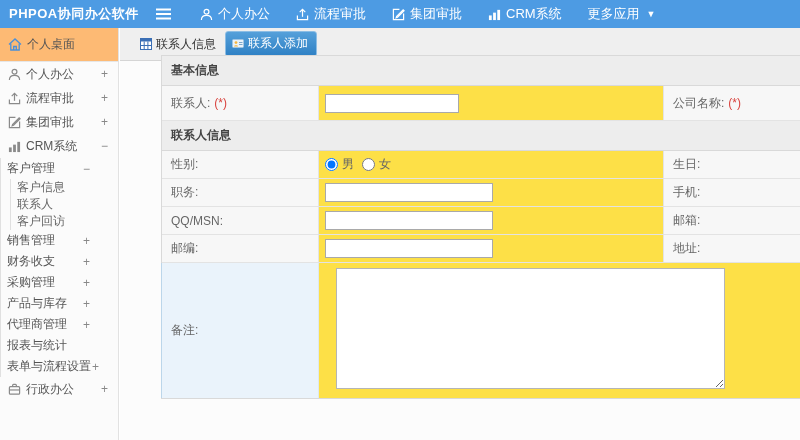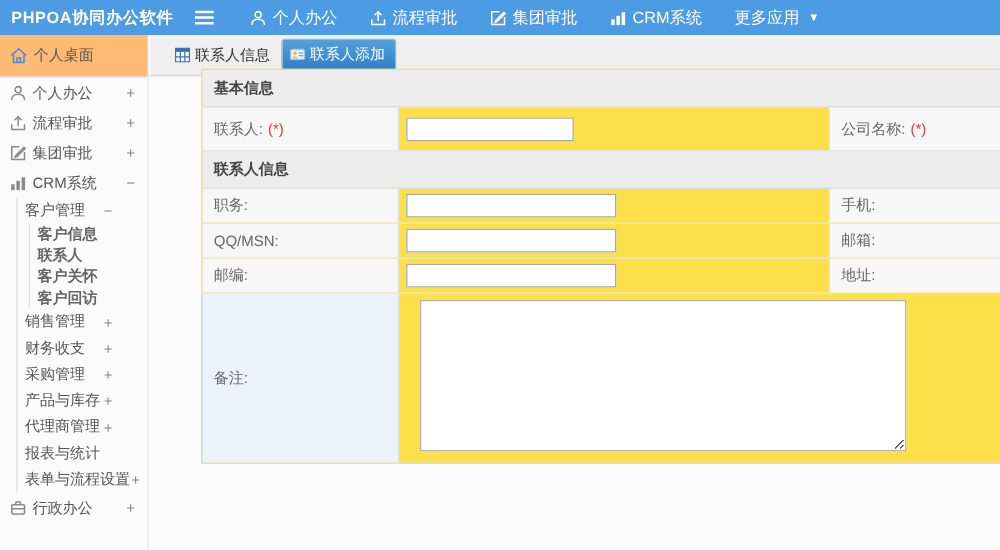--- a/index.html
+++ b/index.html
@@ -18,25 +18,25 @@
   .caret { font-size:9px; margin-left:2px; }
 
   
   .sidebar { position:absolute; top:28px; left:0; width:119px; height:412px;
              background:#fbfbfb; border-right:1px solid #e2e2e2; font-size:12px; color:#555; }
   .side-row { display:flex; align-items:center; height:24px; padding:0 10px 0 8px; cursor:pointer; white-space:nowrap; }
   .side-row .txt { margin-left:5px; }
   .side-row .exp { margin-left:auto; color:#888; font-size:12px; }
   .desktop-row { height:34px; background:#fdba74; border-bottom:1px solid #e6e6e6; }
   .desktop-row .txt { color:#555; }
-  .crm-group { margin-left:13px; border-left:1px solid #e0e0e0; }
+  .crm-group { margin-left:0; border-left:1px solid #e0e0e0; }
   .crm-row { display:flex; align-items:center; height:21px; padding:0 28px 0 6px; cursor:pointer; white-space:nowrap; }
   .crm-row .exp { margin-left:auto; color:#888; }
   .crm-row.tight .exp { margin-left:1px; }
-  .cust-group { margin-left:9px; border-left:1px solid #e0e0e0;font-weight:bold; }
+  .cust-group { margin-left:9px; border-left:1px solid #e0e0e0; }
   .cust-row { display:flex; align-items:center; height:17px; padding-left:6px; cursor:pointer; color:#666; white-space:nowrap; }
   .side-icon { color:#8a8a8a; display:flex; }
   .side-icon.blue { color:#4a90d9; }
 
   
   .main { position:absolute; top:28px; left:120px; width:680px; height:412px; background:#fcfcfc; }
   .tabbar { height:33px; background:#efefef; border-bottom:1px solid #d5d5d5;
             display:flex; align-items:center; padding-left:20px; font-size:12px; color:#333; }
   .tab-plain { display:flex; align-items:center; gap:4px; cursor:pointer; }
   .tab-active { display:flex; align-items:center; gap:4px; margin-left:9px; cursor:pointer;
@@ -186,23 +186,20 @@
         <span class="exp">−</span>
       </div>
       <div class="cust-group">
         <div class="cust-row">
             <span>客户信息</span>
           </div>
         <div class="cust-row">
             <span>联系人</span>
           </div>
         <div class="cust-row">
-            <span>客户关怀</span>
-          </div>
-        <div class="cust-row">
             <span>客户回访</span>
           </div>
       </div>
       <div class="crm-row">
         <span>销售管理</span>
         <span class="exp">+</span>
       </div>
       <div class="crm-row">
         <span>财务收支</span>
         <span class="exp">+</span>
@@ -278,20 +275,32 @@
           <input class="tin w1" type="text" style="">
         </div>
         <div class="lbl2">
           <span>公司名称:</span>
           <span class="req">(*)</span>
         </div>
       </div>
 
       <div class="sec-header">联系人信息</div>
 
+      <div class="frow row-std">
+        <div class="lbl">性别:</div>
+        <div class="val">
+          <span class="radio-group">
+            <input type="radio" name="gender" checked="" style="">
+              <label>男</label>
+            <input type="radio" name="gender" style="">
+              <label>女</label>
+          </span>
+        </div>
+        <div class="lbl2">生日:</div>
+      </div>
 
       <div class="frow row-std">
         <div class="lbl">职务:</div>
         <div class="val">
             <input class="tin w2" type="text" style="">
           </div>
         <div class="lbl2">手机:</div>
       </div>
 
 

